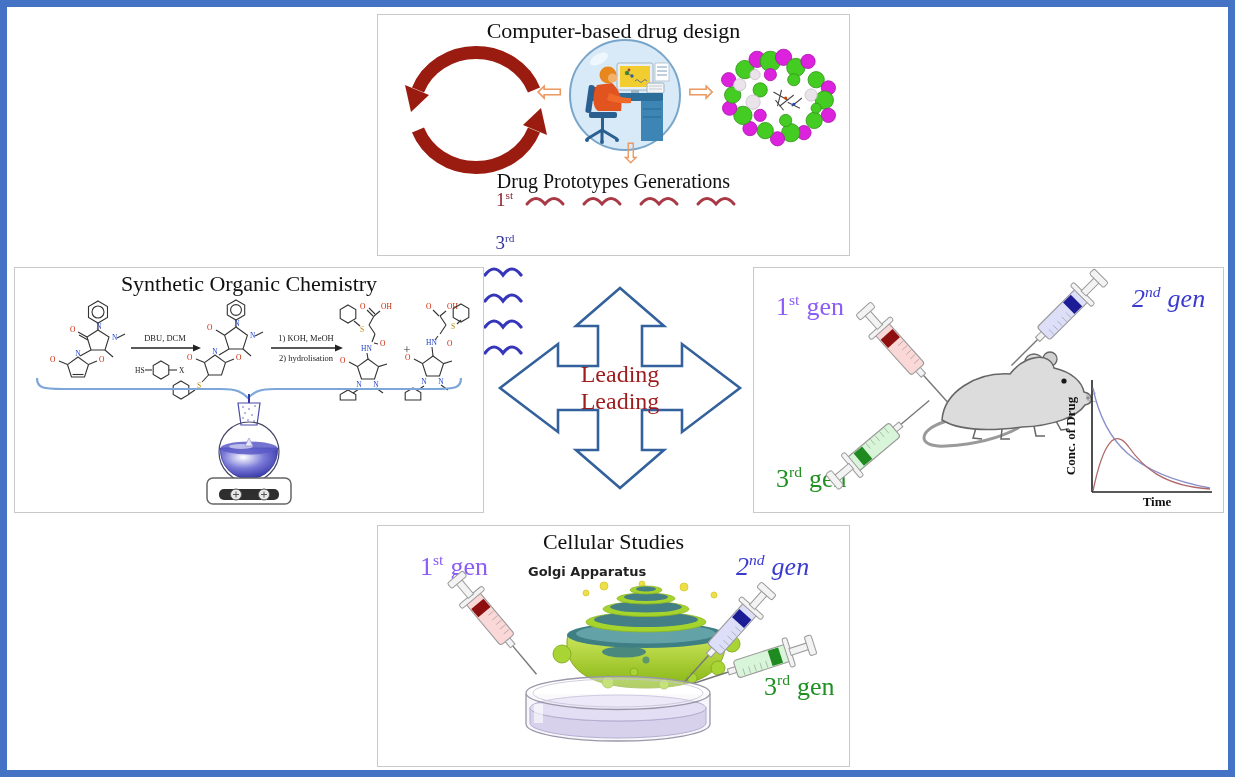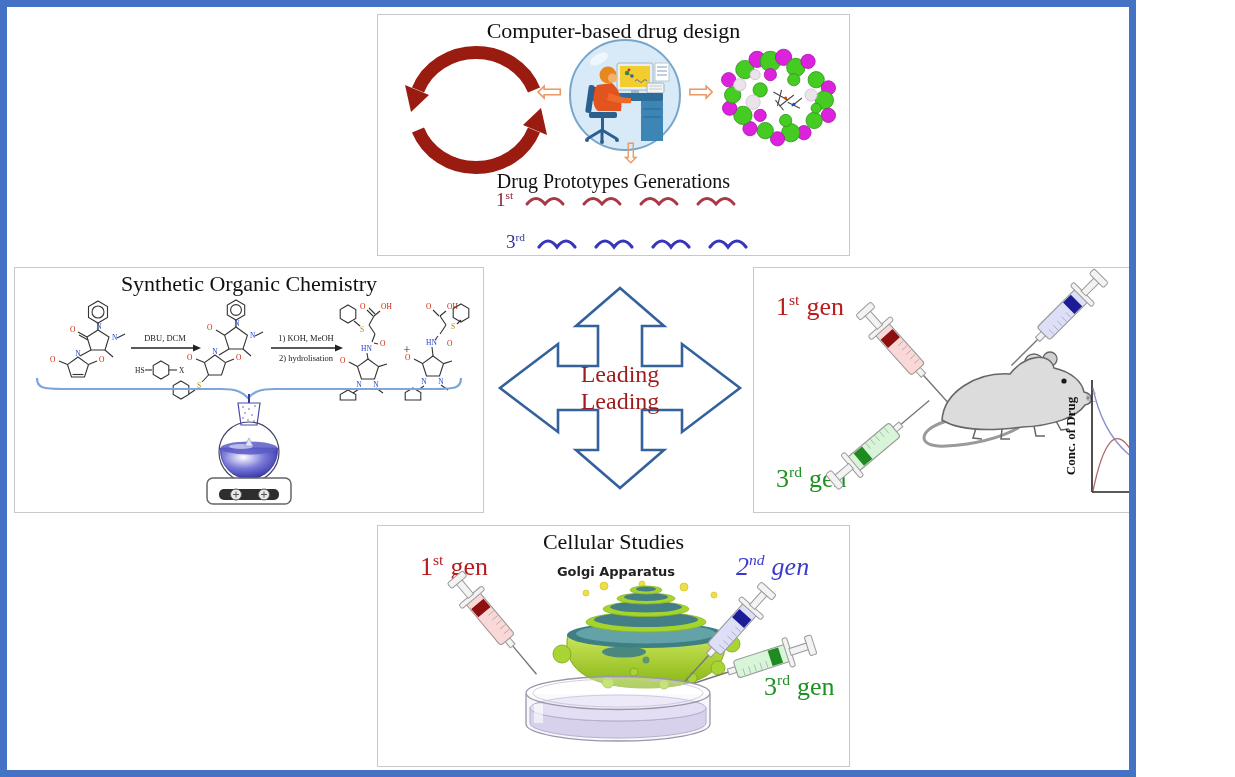--- a/index.html
+++ b/index.html
@@ -1,38 +1,38 @@
 <!DOCTYPE html>
 <html><head>
 <meta charset="utf-8">
 <style>
   html,body{margin:0;padding:0;background:#fff;}
-  #stage{position:relative;width:1104px;height:777px;background:#fff;overflow:hidden;
-         font-family:"Liberation Serif",serif;padding-left:32px;}
+  #stage{position:relative;width:1235px;height:777px;background:#fff;overflow:hidden;
+         font-family:"Liberation Serif",serif;}
   #frame{position:absolute;inset:0;border:7px solid #4472c4;pointer-events:none;z-index:50;}
   .panel{position:absolute;background:#fff;border:1px solid #c9c9c9;}
   .ptitle{position:absolute;top:3px;left:0;right:0;text-align:center;
           font-size:22px;color:#101010;}
   .abs{position:absolute;}
   svg{display:block;overflow:visible;}
   
   .cycle-text{position:absolute;left:22px;top:62px;width:152px;text-align:center;
               font-size:21px;line-height:1.08;color:#101010;}
   .o-arrow{position:absolute;color:#eb9a63;font-family:"DejaVu Sans",sans-serif;line-height:1;}
   .proto-title{position:absolute;top:155px;left:0;right:0;text-align:center;font-size:20px;color:#101010;}
   .genrow{position:absolute;display:flex;align-items:center;gap:11px;height:18px;}
   .genord{font-size:19px;line-height:1;}
   .genord sup{font-size:60%;}
   .ord1{color:#8f2030;} .ord2{color:#2aa84f;} .ord3{color:#34349f;}
   .wave{flex:0 0 auto;}
   
   .genlbl{position:absolute;font-size:26px;line-height:1;white-space:nowrap;}
   .genlbl sup{font-size:60%;}
   .genlbl .w{margin-left:7px;}
-  .g-red{color:#b91c1c;} .g-blue{color:#3a3ad1;font-style:italic;} .g-green{color:#1f9021;}
+  .g-red{color:#8b5cf6;} .g-blue{color:#3a3ad1;font-style:italic;} .g-green{color:#1f9021;}
   
   .syr{position:absolute;width:130px;height:44px;}
   .syr .needle{stroke:#777;stroke-width:1.4;}
   .syr .nozzle,.syr .flange,.syr .rod,.syr .handle{fill:#f3f3f3;stroke:#9a9a9a;stroke-width:1;}
   .syr .barrel{stroke:#9a9a9a;stroke-width:1.1;}
   .syr .ticks line{stroke:rgba(60,60,60,.35);stroke-width:.8;}
   .syr-red  .barrel{fill:#fad8d8;} .syr-red  .band{fill:#8e0f0f;}
   .syr-blue .barrel{fill:#dcdff7;} .syr-blue .band{fill:#1c1c96;}
   .syr-green .barrel{fill:#d9f5d9;} .syr-green .band{fill:#1f8a1f;}
   
@@ -43,21 +43,21 @@
   .at-o{fill:#cc2200;font-size:7.5px;}
   .at-n{fill:#2244cc;font-size:7.5px;}
   .at-s{fill:#b8860b;font-size:7.5px;}
   .at-k{fill:#222;font-size:7.5px;}
   .cond{fill:#222;font-size:8.5px;text-anchor:middle;}
   .plus{fill:#333;font-size:13px;text-anchor:middle;}
   .bond{stroke:#333;stroke-width:1.1;fill:none;}
   .ring{stroke:#333;stroke-width:1.1;fill:none;}
   
   .axlbl{font-family:"Liberation Serif",serif;font-weight:bold;font-size:13px;fill:#111;text-anchor:middle;}
-  .golgi-lbl{position:absolute;left:150px;top:38px;width:176px;text-align:center;
+  .golgi-lbl{position:absolute;left:150px;top:38px;width:176px;
              font-family:"DejaVu Sans",sans-serif;font-weight:bold;font-size:13px;color:#222;}
 </style>
 </head>
 <body>
 
 <div id="stage">
   <div id="frame"></div>
 
   <div class="panel" style="left:377px;top:14px;width:471px;height:240px;">
     <div class="ptitle">Computer-based drug design</div>
@@ -172,21 +172,21 @@
       <svg class="wave" width="46" height="14" viewBox="0 0 46 14">
           <path d="M3,11 Q12,0 21,11 Q30,0 39,11" stroke="#a83945" stroke-width="3" fill="none" stroke-linecap="round"></path>
         </svg>
       <svg class="wave" width="46" height="14" viewBox="0 0 46 14">
           <path d="M3,11 Q12,0 21,11 Q30,0 39,11" stroke="#a83945" stroke-width="3" fill="none" stroke-linecap="round"></path>
         </svg>
       <svg class="wave" width="46" height="14" viewBox="0 0 46 14">
           <path d="M3,11 Q12,0 21,11 Q30,0 39,11" stroke="#a83945" stroke-width="3" fill="none" stroke-linecap="round"></path>
         </svg>
     </div>
-    <div class="genrow" style="left:128px;top:218px;">
+    <div class="genrow" style="left:104px;top:218px;flex-direction:column;">
       <span class="genord ord3"><span>3</span><sup>rd</sup></span>
       <svg class="wave" width="46" height="15" viewBox="0 0 46 15">
           <path d="M3,12 Q12,0 21,12 Q30,0 39,12" stroke="#3636bb" stroke-width="3.2" fill="none" stroke-linecap="round"></path>
         </svg>
       <svg class="wave" width="46" height="15" viewBox="0 0 46 15">
           <path d="M3,12 Q12,0 21,12 Q30,0 39,12" stroke="#3636bb" stroke-width="3.2" fill="none" stroke-linecap="round"></path>
         </svg>
       <svg class="wave" width="46" height="15" viewBox="0 0 46 15">
           <path d="M3,12 Q12,0 21,12 Q30,0 39,12" stroke="#3636bb" stroke-width="3.2" fill="none" stroke-linecap="round"></path>
         </svg>

